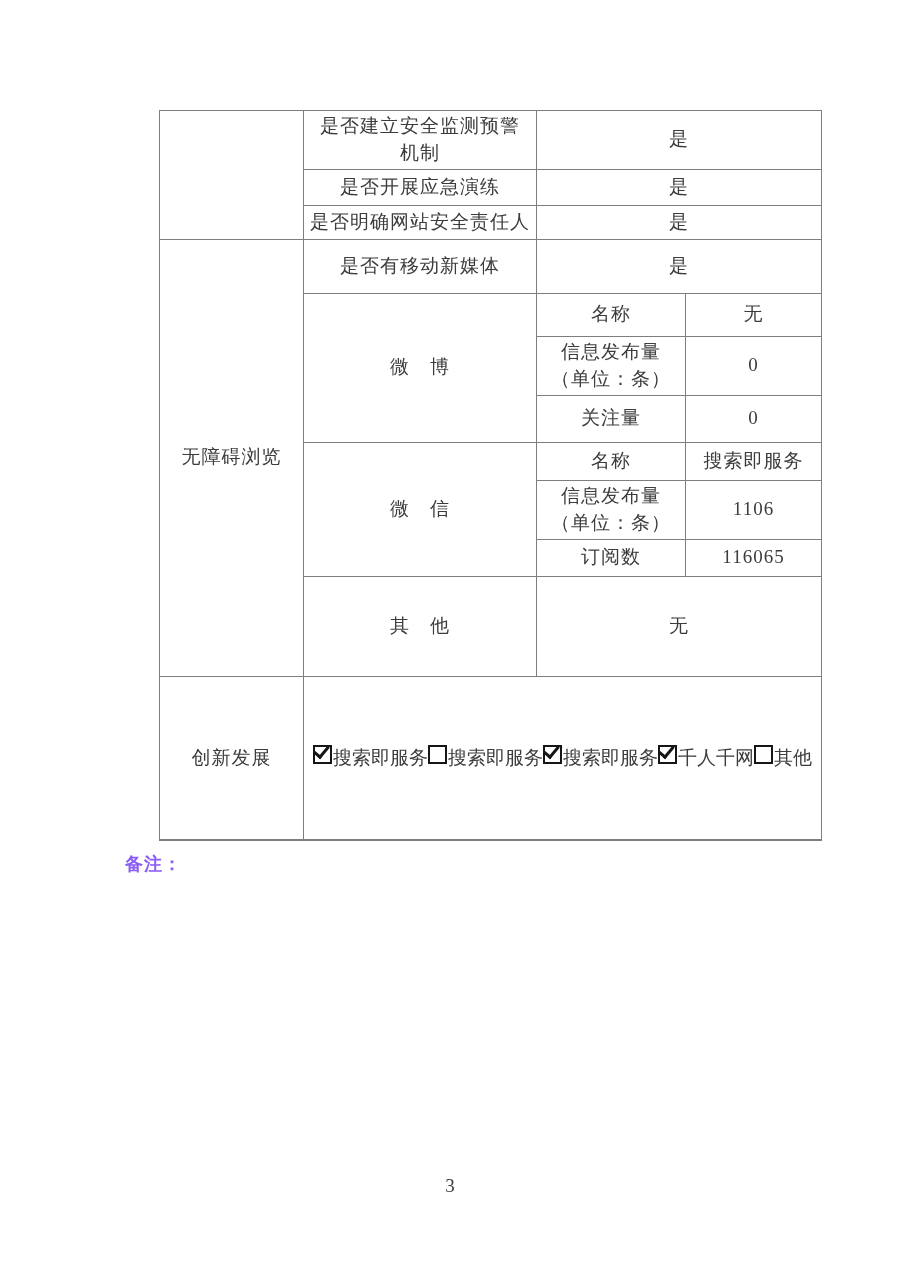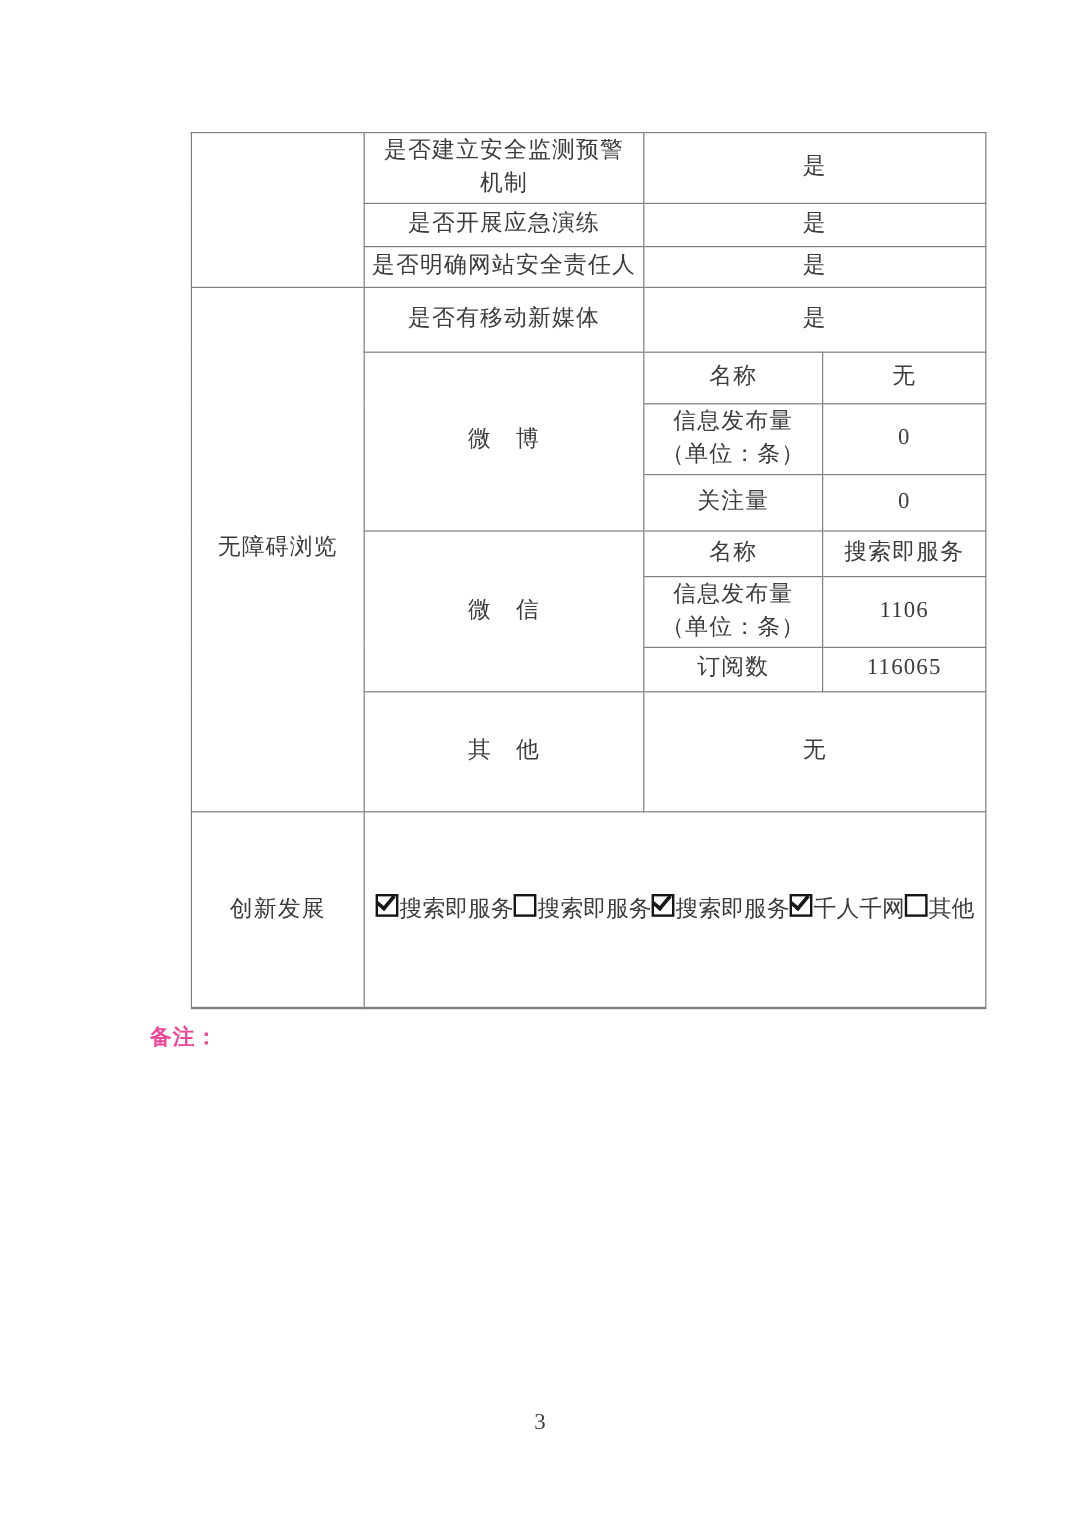--- a/index.html
+++ b/index.html
@@ -39,21 +39,21 @@
   }
   .cb[data-checked="true"] .box::after{
     content:"";position:absolute;left:2px;top:-4px;width:6px;height:12px;
     border-right:3px solid #161616;border-bottom:3px solid #161616;
     transform:rotate(40deg);
   }
   .cb-lbl{font-size:19px;letter-spacing:0;}
 
   .remarks{
     position:absolute;left:125px;top:852px;
-    font-size:18px;font-weight:bold;color:#ec4899;letter-spacing:1px;
+    font-size:18px;font-weight:bold;color:#8b5cf6;letter-spacing:1px;
   }
   .pagenum{
     position:absolute;left:0;top:1175px;width:100%;
     text-align:center;font-size:19px;color:#3c3c3c;
   }
 </style>
 </head>
 <body>
 
 <div class="page">

